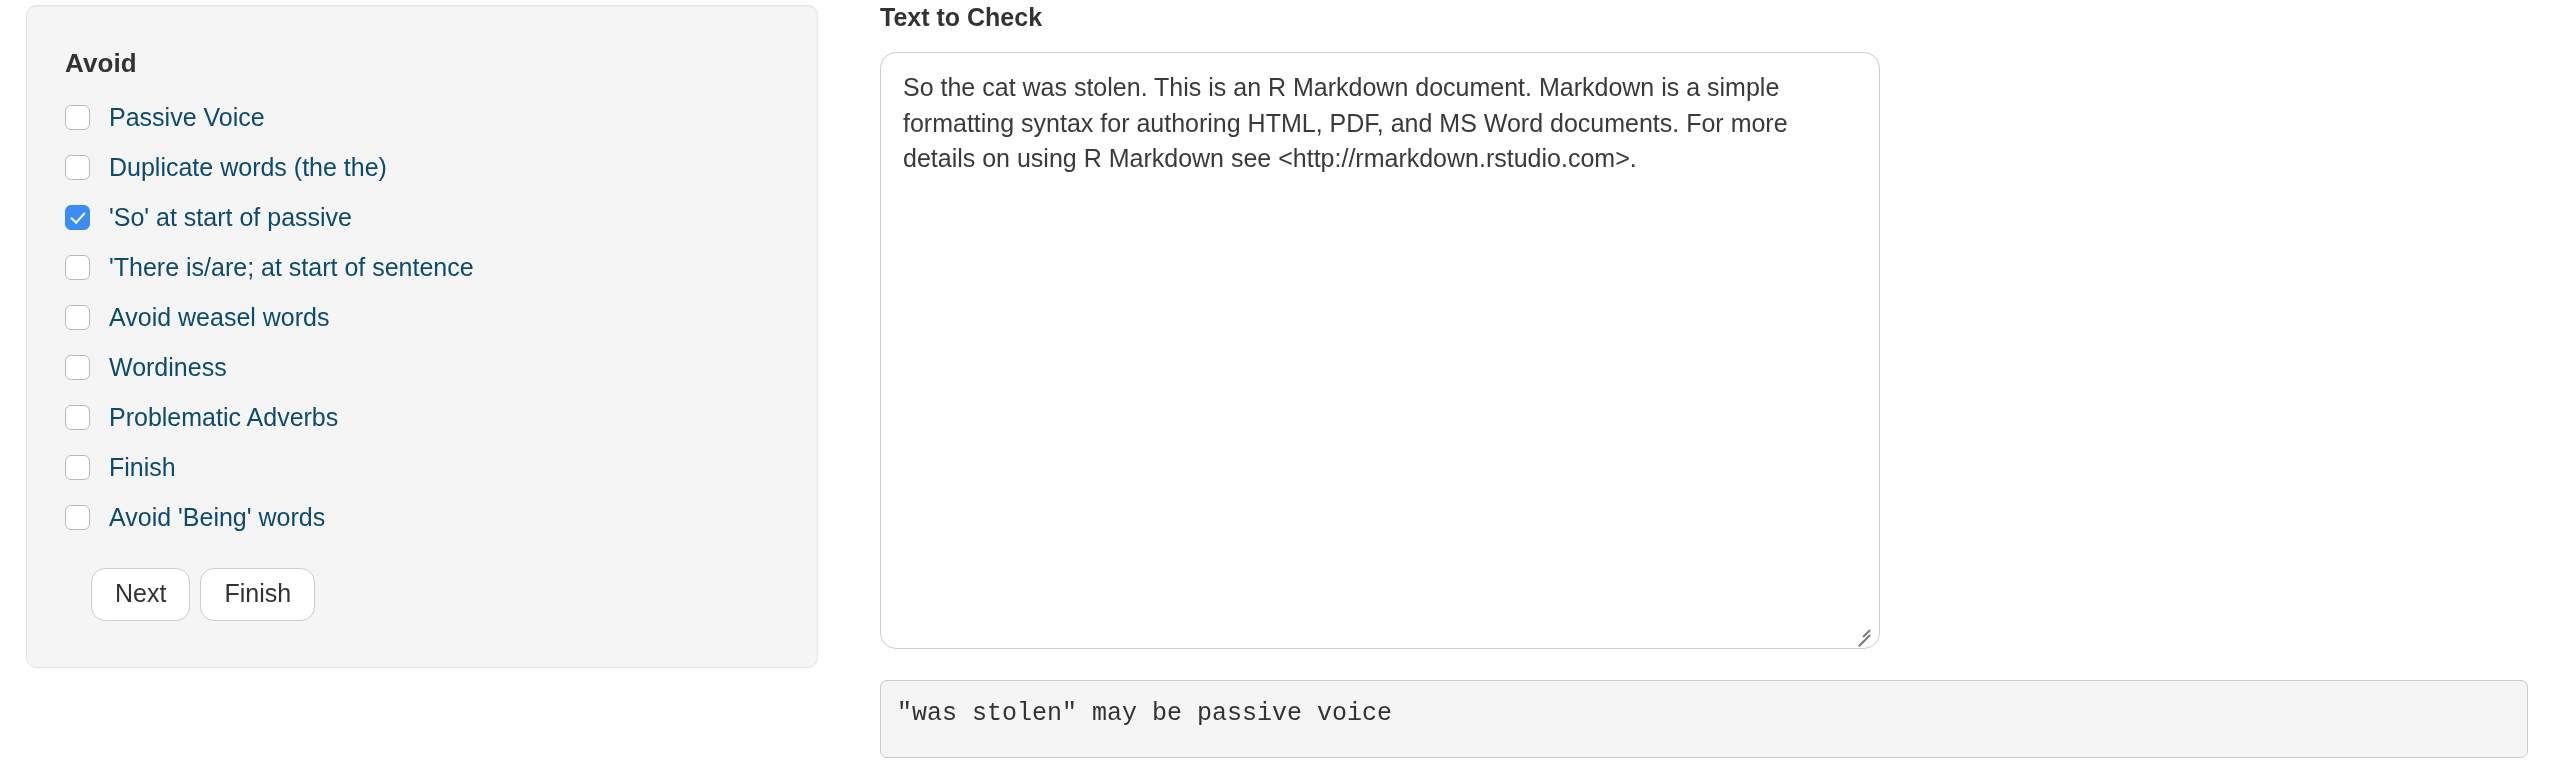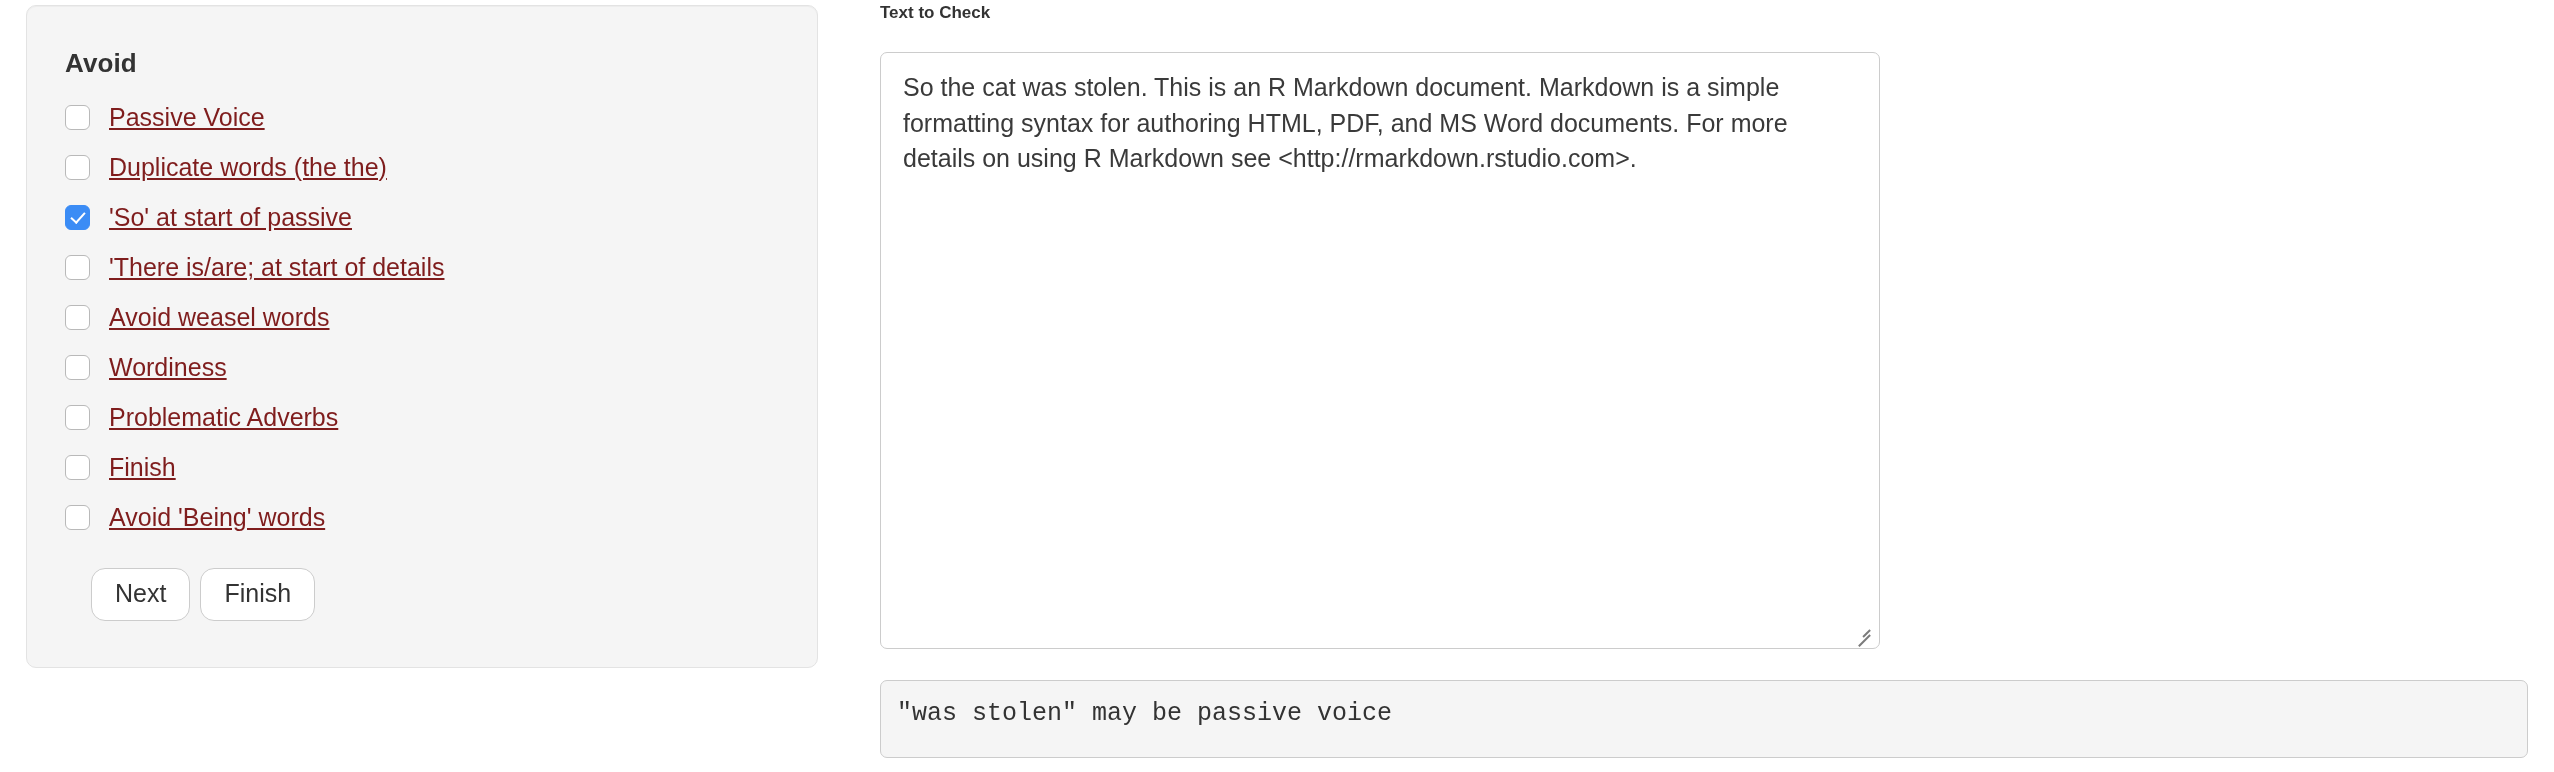--- a/index.html
+++ b/index.html
@@ -81,24 +81,23 @@
     width: 6px;
     height: 12px;
     border: solid #ffffff;
     border-width: 0 2.6px 2.6px 0;
     transform: rotate(42deg);
   }
 
   .cb-label {
     margin-left: 19px;
     font-size: 25px;
-    color: #7f1d1d;
+    color: #0c4a6e;
     white-space: nowrap;
     line-height: 1;
-    text-decoration: underline;
   }
 
   .btn-row {
     position: absolute;
     left: 64px;
     top: 562px;
     display: flex;
     gap: 10px;
   }
   .btn {
@@ -120,35 +119,35 @@
     left: 880px;
     top: 0;
     width: 1648px;
     height: 772px;
   }
 
   .main-label {
     position: absolute;
     left: 0;
     top: 3px;
-    font-size: 17px;
+    font-size: 25px;
     font-weight: bold;
     color: #333333;
   }
 
   .textarea-box {
     position: absolute;
     left: 0;
     top: 52px;
     width: 1000px;
     height: 597px;
     box-sizing: border-box;
     background: #ffffff;
     border: 1px solid #cccccc;
-    border-radius: 7px;
+    border-radius: 16px;
     padding: 17px 22px;
     font-size: 25px;
     line-height: 1.42;
     color: #3a3a3a;
     overflow: hidden;
     resize: none;
     font-family: "Liberation Sans", sans-serif;
     white-space: pre-wrap;
   }
 
@@ -210,21 +209,21 @@
         <span class="cb-label">Duplicate words (the the)</span>
       </div>
 
       <div class="checkbox-row">
         <span class="cb checked"></span>
         <span class="cb-label">'So' at start of passive</span>
       </div>
 
       <div class="checkbox-row">
         <span class="cb"></span>
-        <span class="cb-label">'There is/are; at start of details</span>
+        <span class="cb-label">'There is/are; at start of sentence</span>
       </div>
 
       <div class="checkbox-row">
         <span class="cb"></span>
         <span class="cb-label">Avoid weasel words</span>
       </div>
 
       <div class="checkbox-row">
         <span class="cb"></span>
         <span class="cb-label">Wordiness</span>

